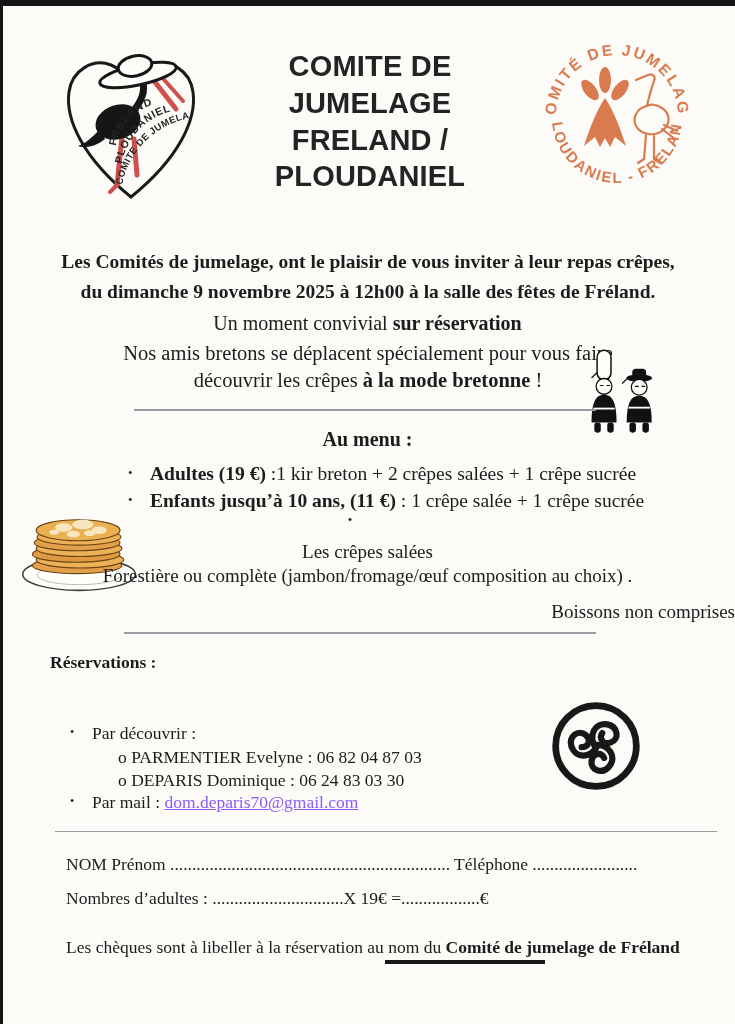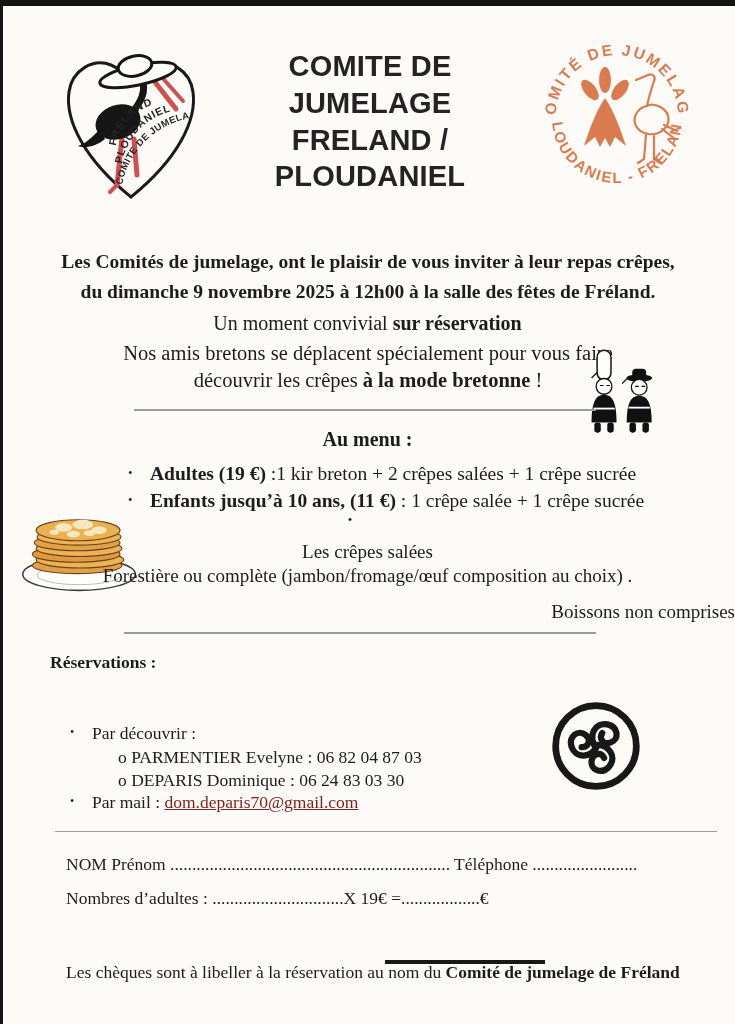--- a/index.html
+++ b/index.html
@@ -37,27 +37,27 @@
   .crepes{position:absolute;left:18px;top:497px;width:124px;height:99px;}
   .crepes-title{position:absolute;top:541px;left:0;width:735px;text-align:center;font-size:19px;}
   .crepes-desc{position:absolute;top:565px;left:0;width:735px;text-align:center;font-size:19px;}
   .drinks{position:absolute;top:601px;left:0;width:735px;text-align:right;font-size:19px;}
   .res-heading{position:absolute;top:652px;left:50px;font-weight:bold;font-size:17.5px;}
   .res-deadline{position:absolute;top:686px;left:50px;font-size:17.5px;}
   .res-contacts{position:absolute;top:722px;left:70px;font-size:17.5px;line-height:22.3px;}
   .res-line{display:flex;align-items:baseline;}
   .res-bullet{font-size:12px;width:12px;margin-right:10px;position:relative;top:-3px;}
   .res-sub{padding-left:48px;}
-  .email-link{color:#7f1d1d;text-decoration:underline;cursor:pointer;}
+  .email-link{color:#8b5cf6;text-decoration:underline;cursor:pointer;}
   .triskelion{position:absolute;left:548px;top:698px;width:96px;height:96px;}
   .form-line{position:absolute;left:66px;font-size:17.5px;white-space:nowrap;}
   .form-nom{top:854px;}
   .form-adults{top:888px;}
   .form-children{top:913px;}
-  .form-cheque{top:962px;}
+  .form-cheque{top:937px;}
   .thick-line{position:absolute;top:960px;left:385px;width:160px;height:4px;background:#181818;}
 </style>
 </head>
 <body>
 
 <div class="page">
   <div class="edge-top"></div>
   <div class="edge-left"></div>
 
   <div class="logo-left">

